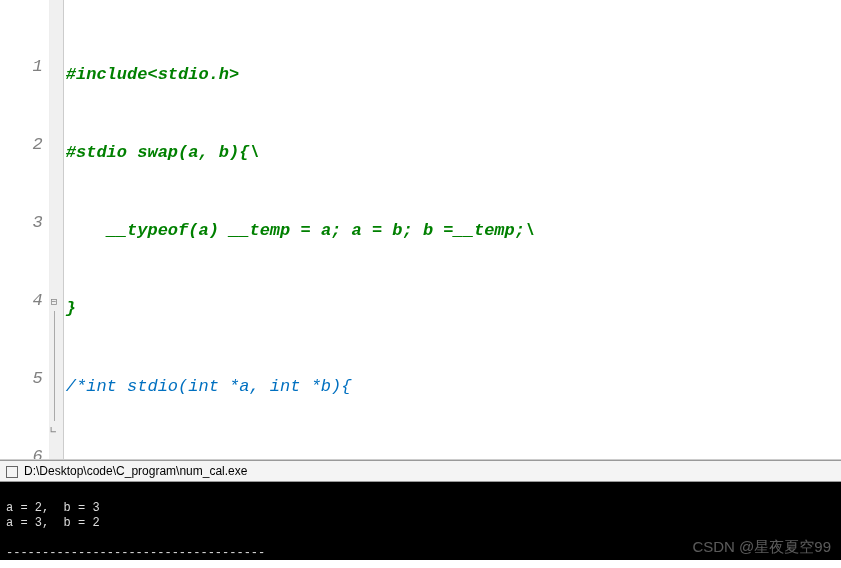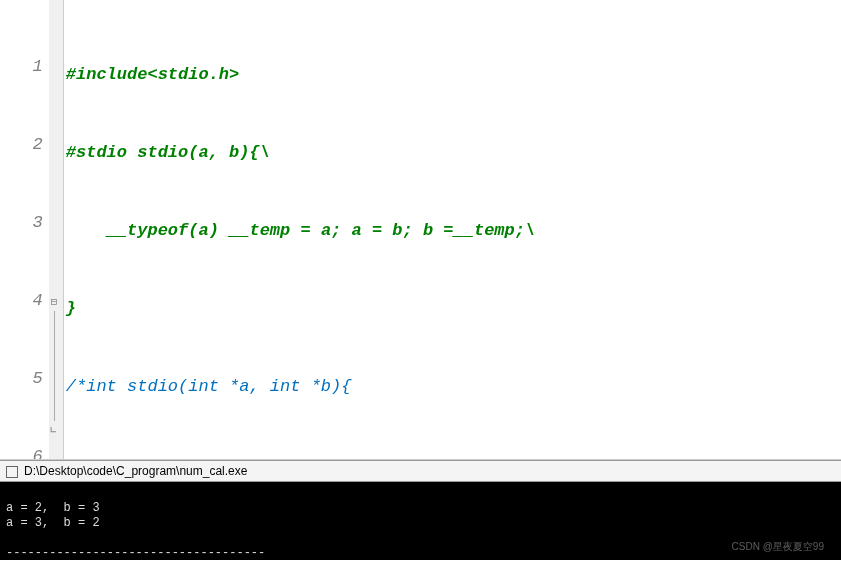--- a/index.html
+++ b/index.html
@@ -83,25 +83,25 @@
     font-size: 12px;
     font-style: normal;
     padding: 4px 6px 6px 6px;
     line-height: 15px;
     position: relative;
     height: 78px;
     white-space: pre;
   }
   .watermark {
     position: absolute;
-    right: 17px;
+    right: 10px;
     bottom: 6px;
     color: rgba(200,200,200,0.45);
     font-family: "Microsoft YaHei", sans-serif;
-    font-size: 10px;
+    font-size: 15px;
     font-style: normal;
   }
 </style>
 </head>
 <body>
 
 <div class="editor">
   <div class="gutter">
     <div class="line">1</div>
     <div class="line">2</div>
@@ -123,21 +123,21 @@
   </div>
 
   <div class="fold-col">
     <span class="fold-mark" style="top:289px;">⊟</span>
     <span class="fold-line" style="top:311px;height:110px;"></span>
     <span class="fold-mark" style="top:418px;left:0;">∟</span>
   </div>
 
   <div class="code">
     <div class="line"><span class="kw-green">#include</span><span class="kw-green">&lt;stdio.h&gt;</span></div>
-    <div class="line"><span class="kw-green">#stdio</span><span class="kw-green"> </span><span class="kw-green">stdio</span><span class="kw-green">(</span><span class="kw-green">a</span><span class="kw-green">, </span><span class="kw-green">b</span><span class="kw-green">){</span><span class="kw-green">\</span></div>
+    <div class="line"><span class="kw-green">#stdio</span><span class="kw-green"> </span><span class="kw-green">swap</span><span class="kw-green">(</span><span class="kw-green">a</span><span class="kw-green">, </span><span class="kw-green">b</span><span class="kw-green">){</span><span class="kw-green">\</span></div>
     <div class="line"><span class="kw-green">    </span><span class="kw-green">__typeof</span><span class="kw-green">(</span><span class="kw-green">a</span><span class="kw-green">) </span><span class="kw-green">__temp</span><span class="kw-green"> = </span><span class="kw-green">a</span><span class="kw-green">; a = </span><span class="kw-green">b</span><span class="kw-green">; b =</span><span class="kw-green">__temp</span><span class="kw-green">;</span><span class="kw-green">\</span></div>
     <div class="line"><span class="kw-green">}</span></div>
     <div class="line"><span class="comment">/*</span><span class="comment">int</span><span class="comment"> </span><span class="comment">stdio(int *a, int *b){</span></div>
     
     
     
     
     
     
     

